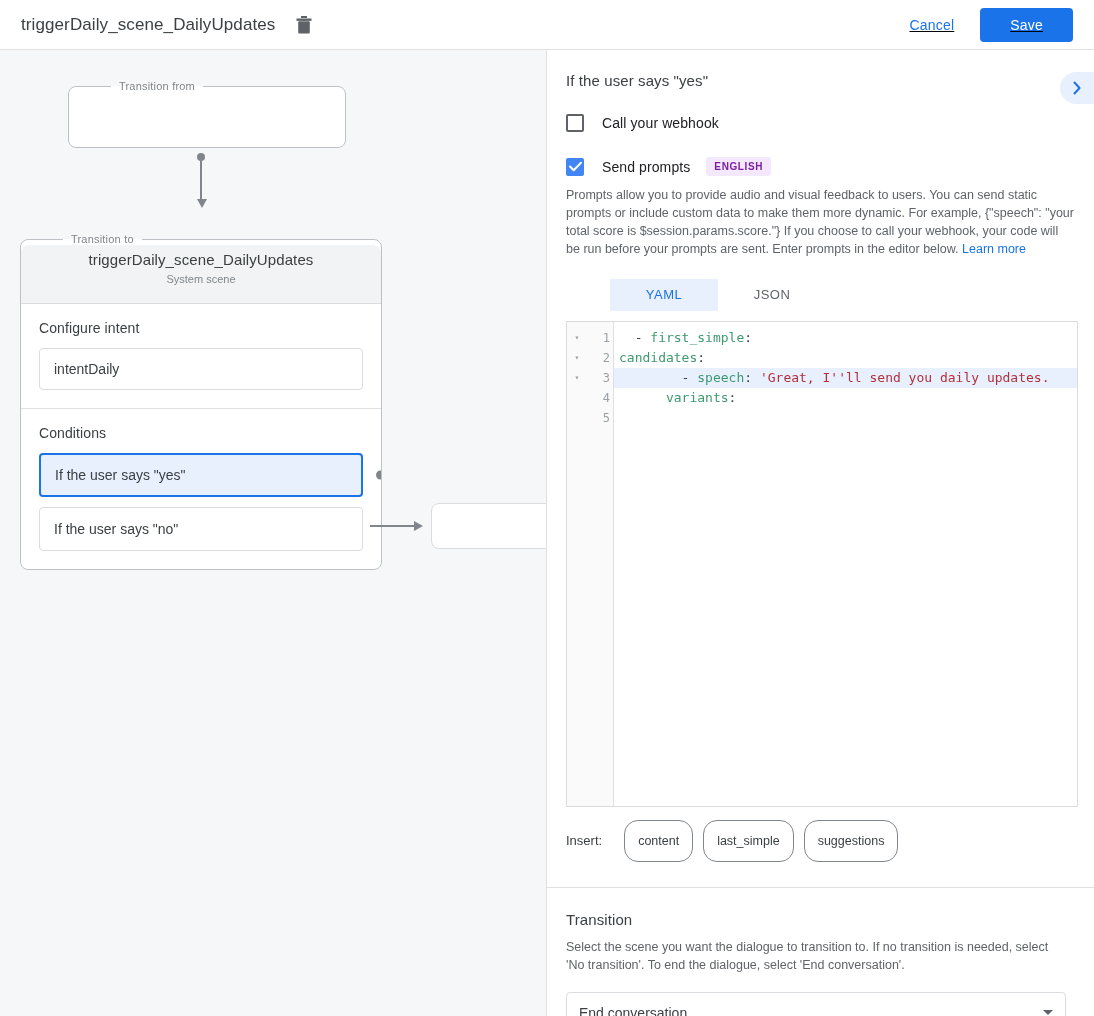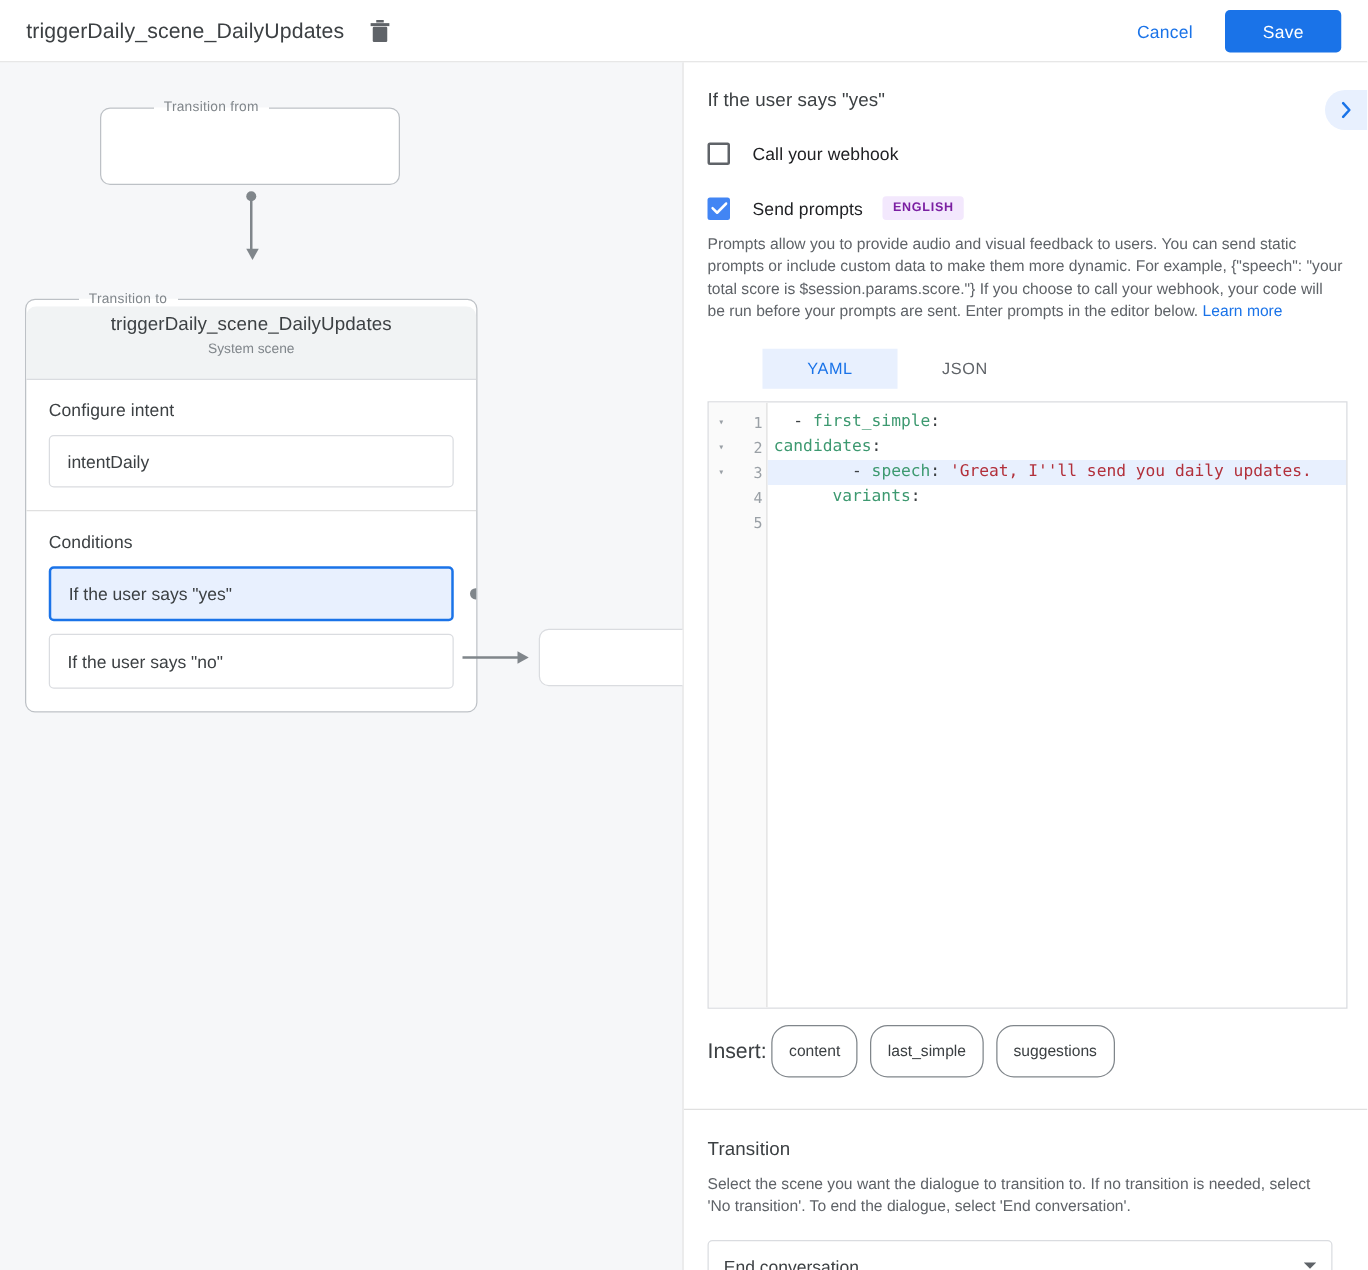--- a/index.html
+++ b/index.html
@@ -22,21 +22,21 @@
   .topbar-title {
     margin-left: 21px; font-size: 17px; color: #3c4043; letter-spacing: .1px;
   }
   .trash-btn {
     margin-left: 16px; width: 26px; height: 26px;
     display: flex; align-items: center; justify-content: center;
     cursor: pointer; border-radius: 50%;
   }
   .trash-btn svg { display: block; }
   .topbar-right {
-    margin-left: auto; display: flex; align-items: center; gap: 16px; margin-right: 21px;
+    margin-left: auto; display: flex; align-items: center; gap: 16px; margin-right: 21px; text-decoration: underline;
   }
   .btn-cancel {
     background: none; border: none; color: #1a73e8; font-size: 14px;
     font-family: inherit; font-weight: 500; letter-spacing: .2px;
     padding: 8px 10px; cursor: pointer; border-radius: 4px;
   }
   .btn-save {
     background: #1a73e8; border: none; color: #fff; font-size: 14px;
     font-family: inherit; font-weight: 500; letter-spacing: .2px;
     padding: 9px 30px; cursor: pointer; border-radius: 4px;
@@ -51,21 +51,21 @@
   fieldset.node {
     position: absolute; margin: 0; border: 1px solid #bdc1c6; border-radius: 8px;
     background: #fff; padding: 0;
   }
   fieldset.node > legend {
     font-size: 11px; color: #80868b; padding: 0 8px; margin-left: 42px;
     letter-spacing: .2px;
   }
 
   
-  .node-from { left: 80px; top: 30px; width: 240px; height: 68px; }
+  .node-from { left: 68px; top: 30px; width: 278px; height: 68px; }
   .node-from .node-body { padding: 8px 0 14px; text-align: center; }
   .node-title { font-size: 15px; color: #3c4043; letter-spacing: .1px; }
   .node-sub { font-size: 11px; color: #80868b; margin-top: 5px; }
 
   
   .conn { position: absolute; left: 197px; top: 103px; width: 8px; height: 60px; }
   .conn .dot {
     position: absolute; left: 0; top: 0; width: 8px; height: 8px;
     border-radius: 50%; background: #80868b;
   }
@@ -186,21 +186,21 @@
     font-family: "DejaVu Sans Mono", monospace; font-size: 13px;
   }
   .code-row { height: 20px; line-height: 20px; white-space: pre; padding-left: 5px; }
   .code-row.hl { background: #e8f0fe; }
   .tok-key { color: #3d9970; }
   .tok-punc { color: #3c4043; }
   .tok-str { color: #b2303b; }
   .tok-dash { color: #3c4043; }
 
   .insert-row { margin-top: 13px; display: flex; align-items: center; }
-  .insert-label { font-size: 17px; color: #3c4043; margin-right: 4px; }
+  .insert-label { font-size: 13px; color: #3c4043; margin-right: 22px; }
   .chip {
     border: 1px solid #80868b; border-radius: 14px; height: 42px;
     padding: 0 13px; display: flex; align-items: center;
     font-size: 12.5px; color: #3c4043; margin-right: 10px; cursor: pointer;
     background: #fff;
   }
 
   .divider { margin-top: 25px; width: 554px; margin-left: -19px; height: 1px; background: #e0e0e0; }
 
   .sec-title { margin-top: 23px; font-size: 15px; color: #3c4043; letter-spacing: .1px; }

